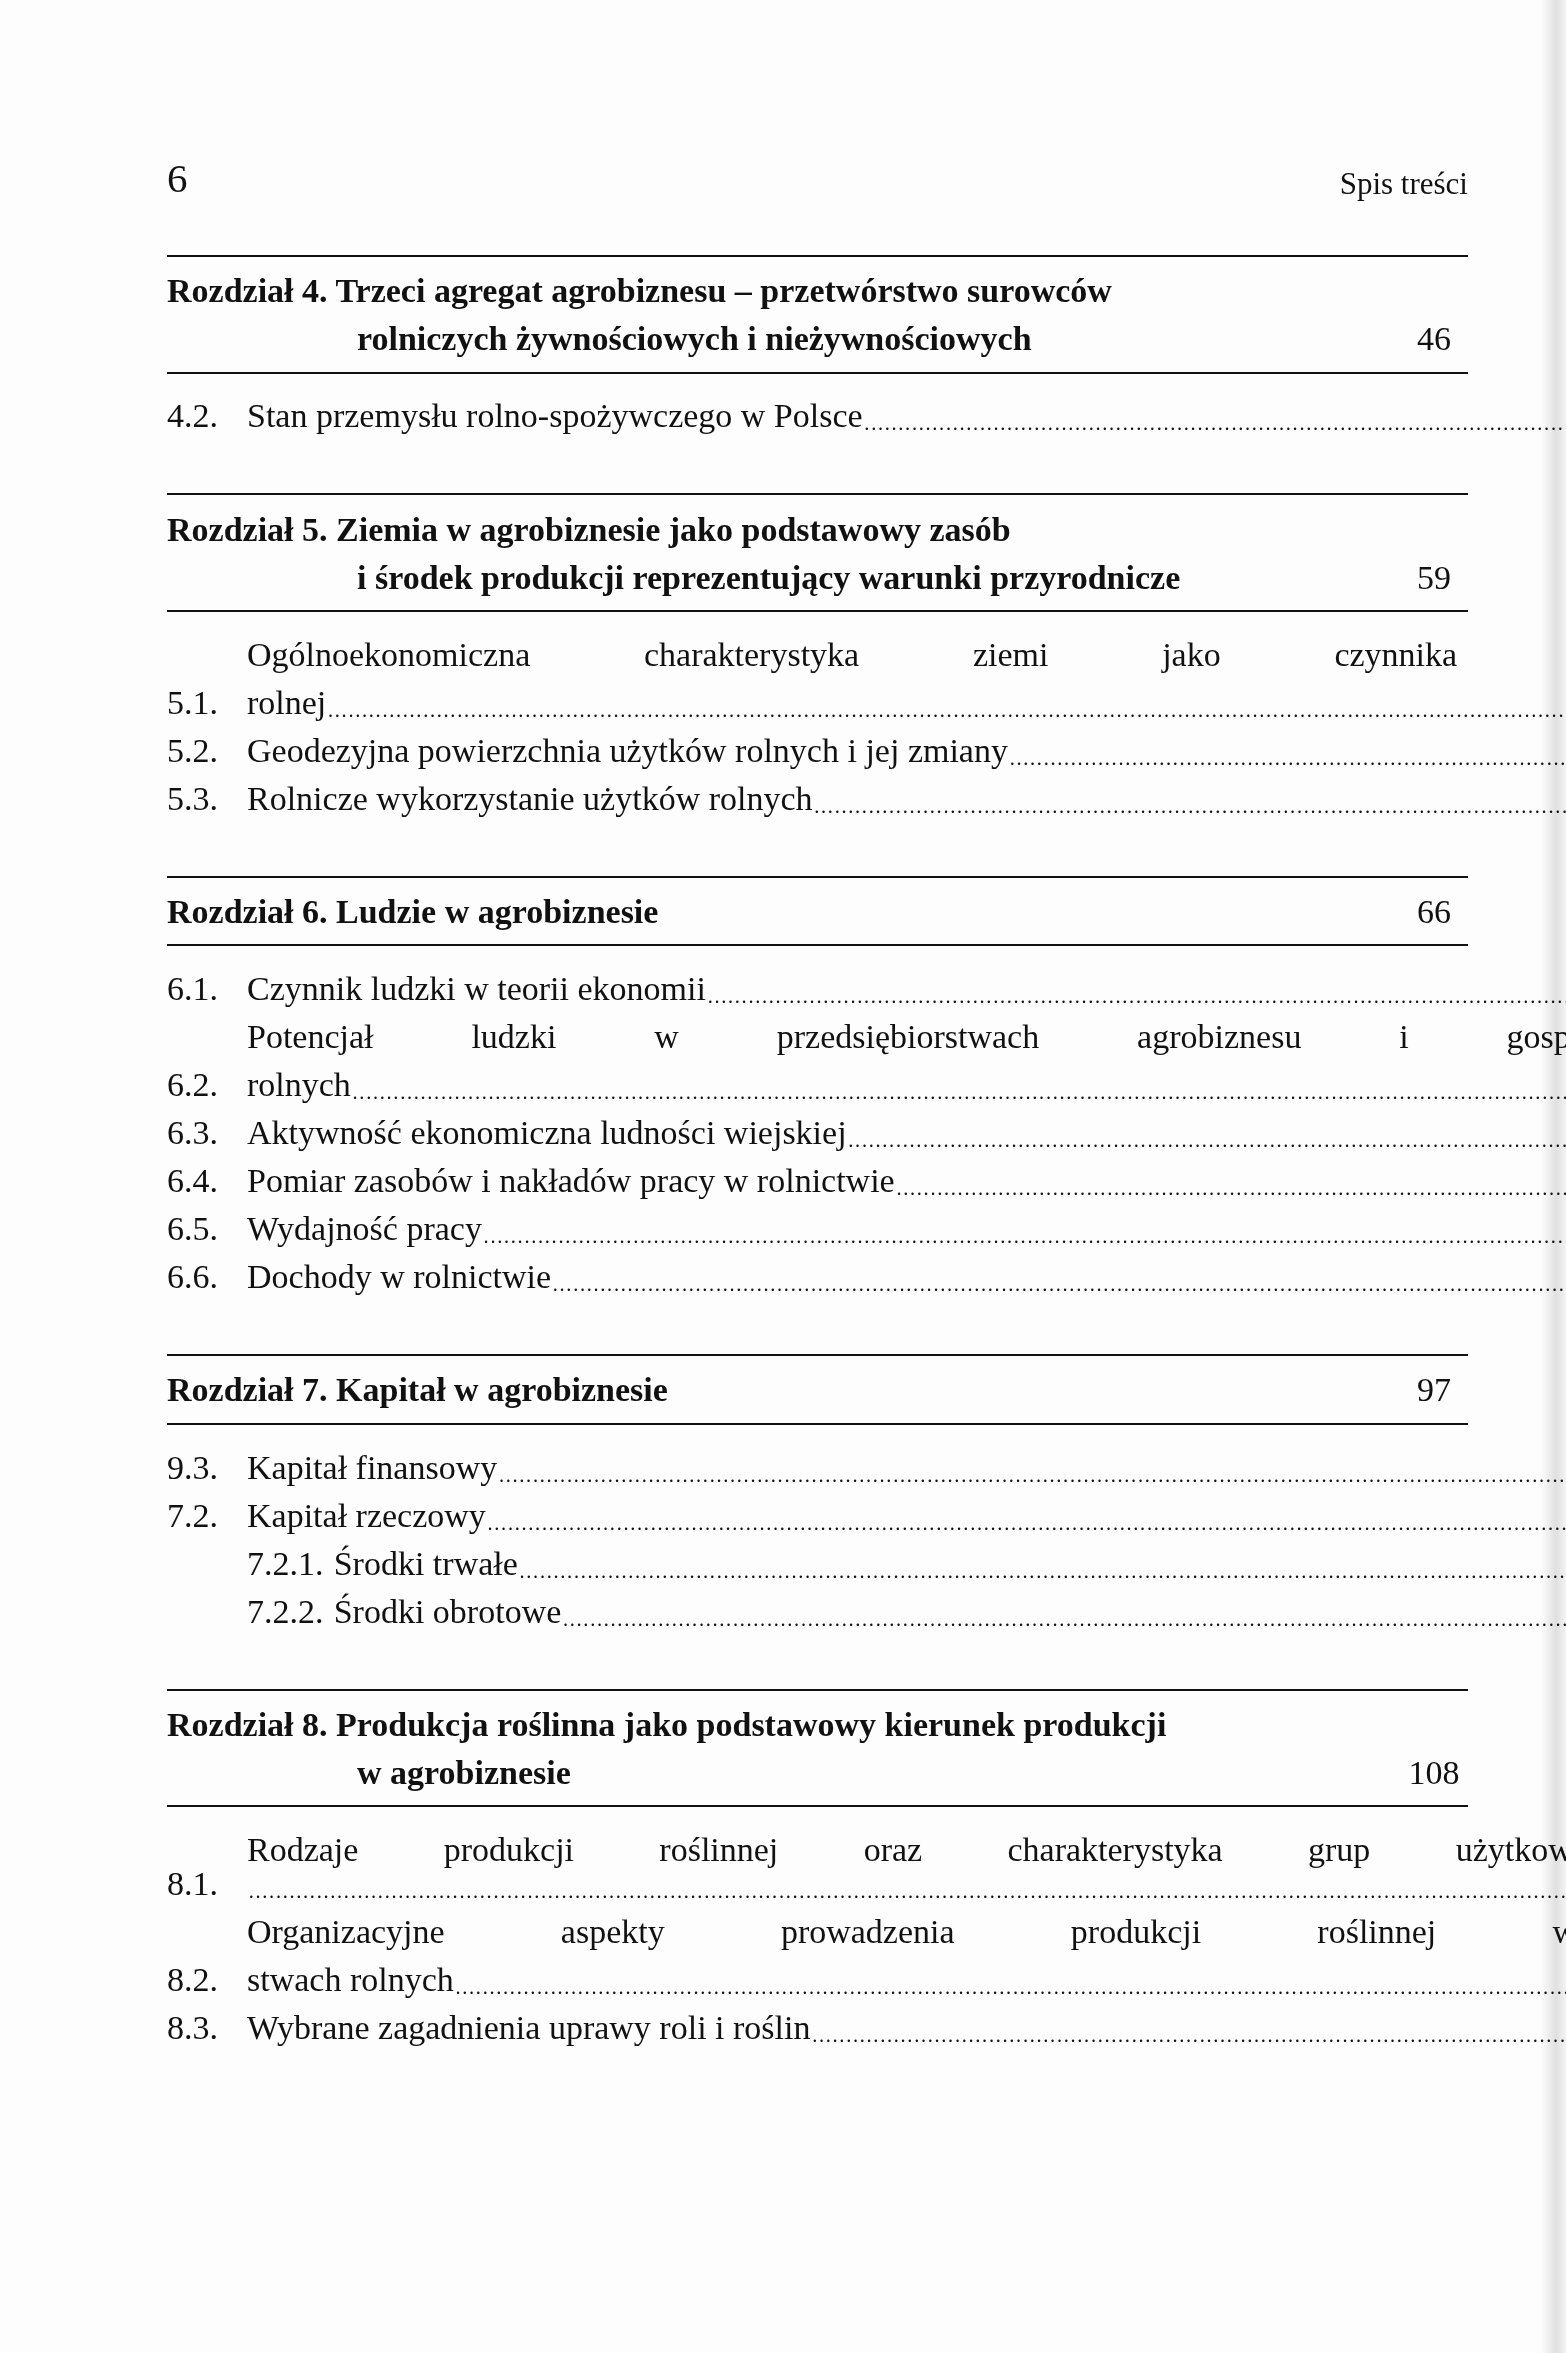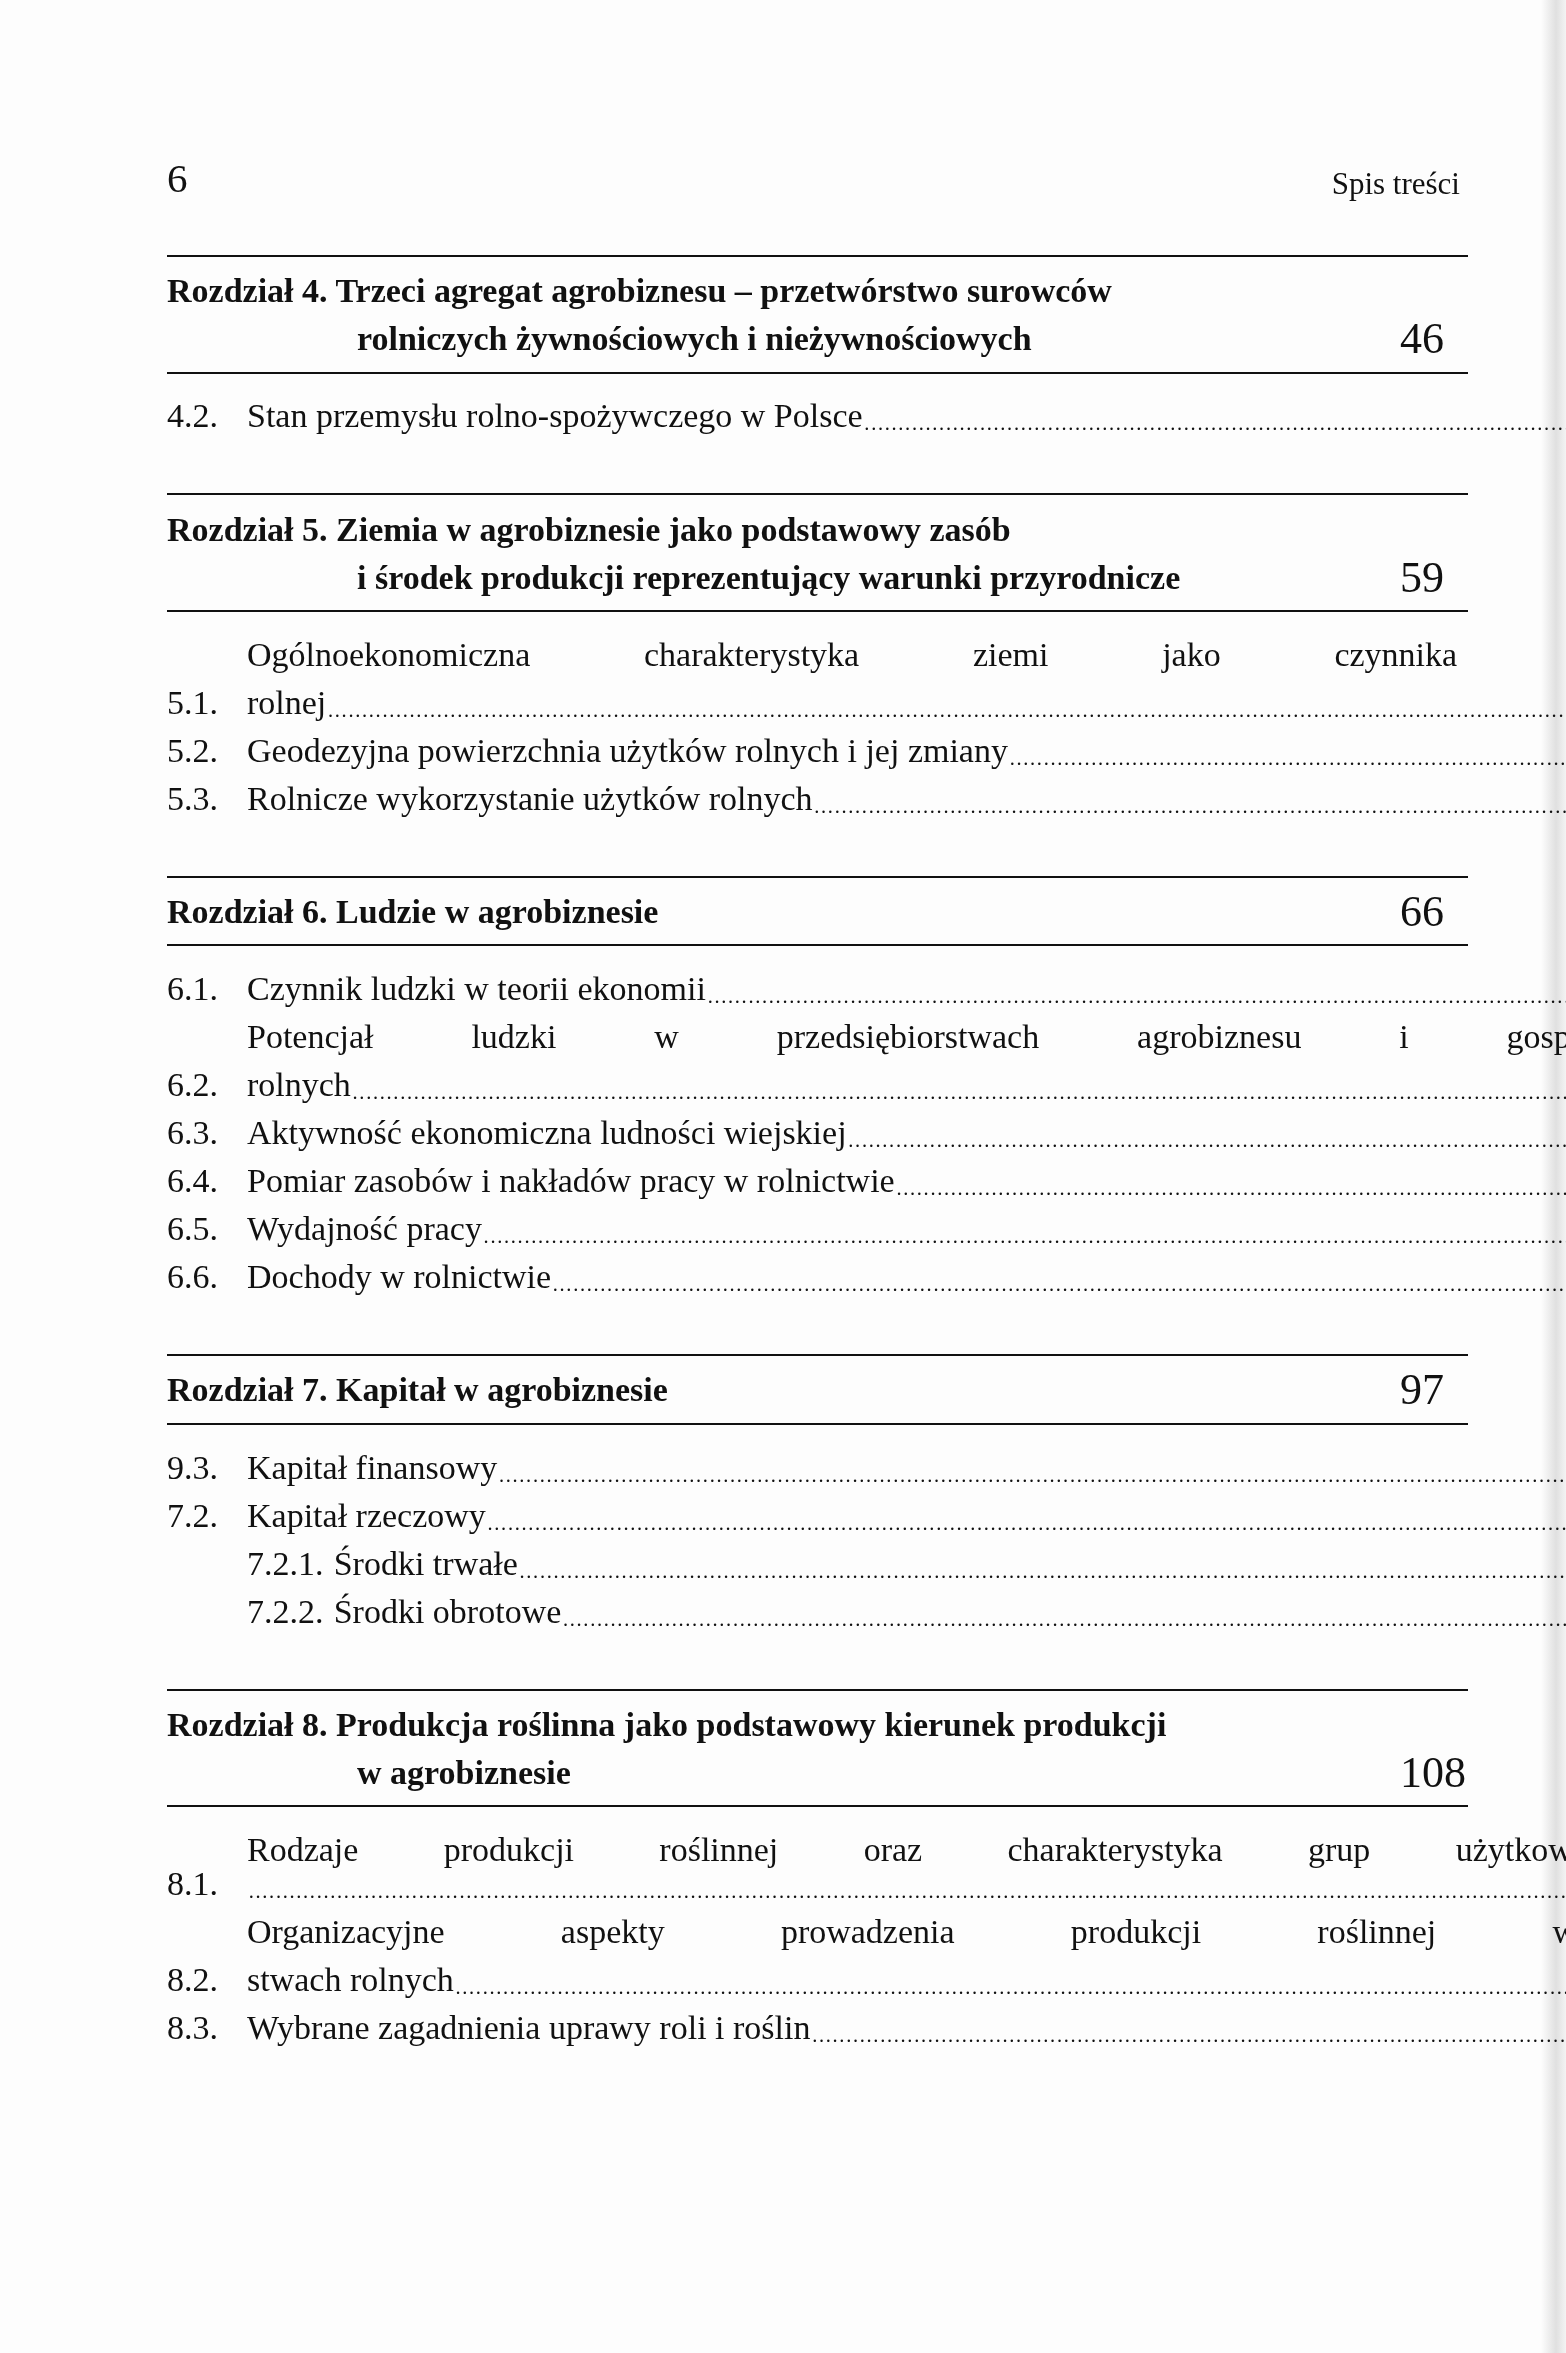--- a/index.html
+++ b/index.html
@@ -38,21 +38,21 @@
     }
     .page-number {
       position: absolute;
       left: 0;
       top: 0;
       font-size: 41px;
       line-height: 51px;
     }
     .section-title {
       position: absolute;
-      right: 8px;
+      right: 0;
       top: 8.5px;
       font-size: 31px;
       line-height: 43px;
     }
     .toc {
       position: absolute;
       left: 0;
       top: 255px;
       width: 1301px;
     }
@@ -73,23 +73,23 @@
       flex: 1;
       font-weight: bold;
       font-size: 34px;
       line-height: 48px;
     }
     .chapter-title .line2 {
       display: block;
       padding-left: 190px;
     }
     .chapter-page {
-      font-size: 44px;
+      font-size: 34px;
       line-height: 48px;
-      text-align: left;
+      text-align: center;
       min-width: 68px;
     }
     .entries {
       padding-top: 18.7px;
       padding-bottom: 51px;
     }
     .entry {
       display: flex;
       align-items: flex-end;
       font-size: 34px;

